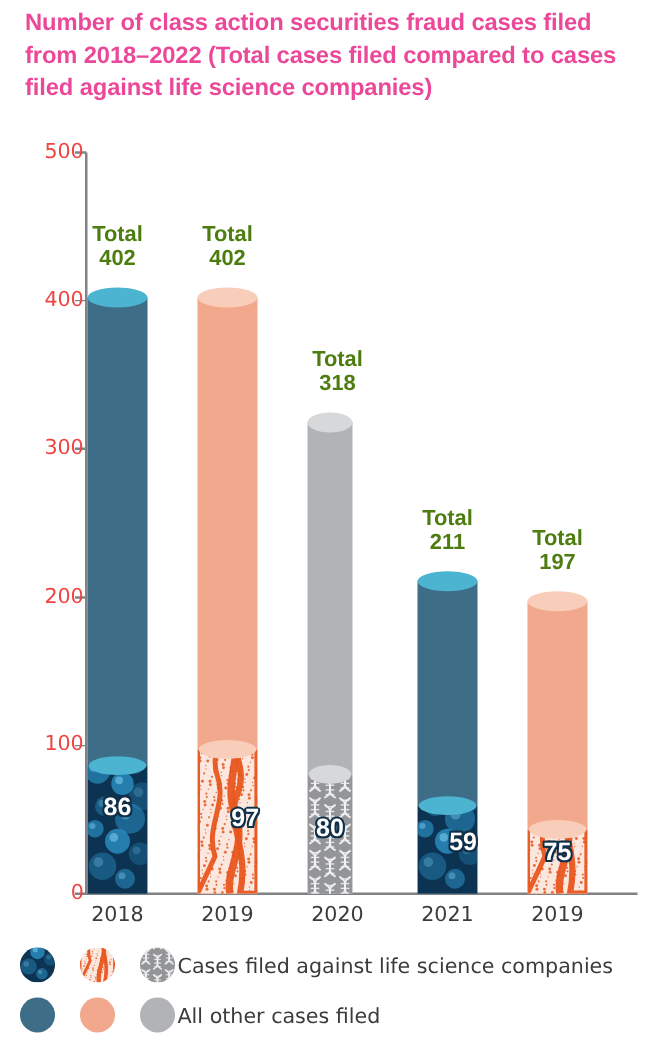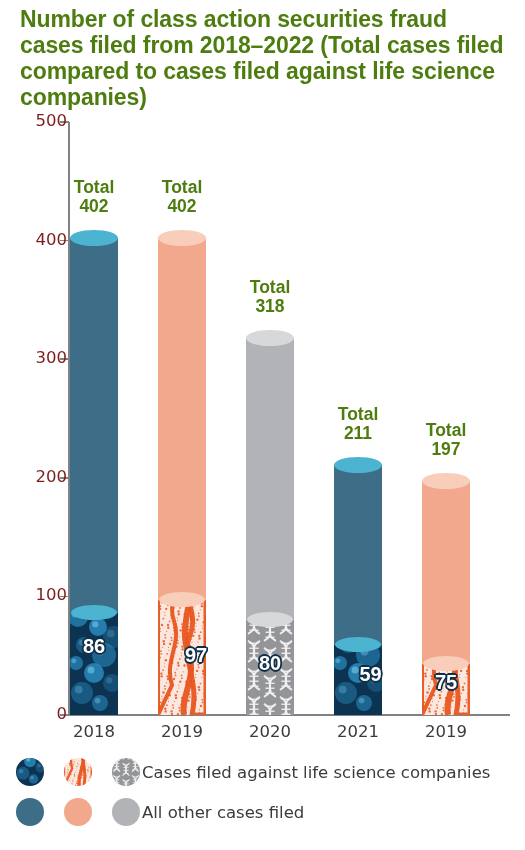--- a/index.html
+++ b/index.html
@@ -10,25 +10,25 @@
     color:#231f20;
     overflow:hidden;
     position:relative;
   }
   #chart-root{position:absolute;left:0;top:0;width:525px;height:850px;}
 
   
   .title{
     position:absolute;
     left:20px; top:6px; width:490px;
-    font-size:23px;
+    font-size:19px;
     font-weight:bold;
     line-height:26px;
     letter-spacing:-0.1px;
-    color:#4d7c0f;
+    color:#ec4899;
   }
 
   
   .plot{
     position:absolute;
     left:0; top:0; width:525px; height:740px;
   }
   .axis-line{
     position:absolute;
     left:68px; top:122px;
@@ -40,21 +40,21 @@
     left:60px;
     width:9px; height:1.6px;
     background:#808285;
   }
   .ytick-label{
     position:absolute;
     right:458px;
     width:50px;
     text-align:right;
     font-size:16.5px;
-    color:#7f1d1d;
+    color:#ef4444;
     font-family:"DejaVu Sans", sans-serif;
     line-height:16px;
   }
   .baseline{
     position:absolute;
     top:714px; left:68px;
     height:2.2px; width:442px;
     background:#808285;
   }
 
@@ -802,21 +802,21 @@
               <circle cx="18.8" cy="25.2" r="0.87" fill="#e8561f" opacity="0.85"></circle>
               <circle cx="36.1" cy="36.9" r="1.19" fill="#e8561f" opacity="0.85"></circle>
               <circle cx="5.4" cy="48.6" r="0.55" fill="#e8561f" opacity="0.85"></circle>
               <circle cx="22.7" cy="60.3" r="0.87" fill="#e8561f" opacity="0.85"></circle>
             </svg>
           </div>
           <div class="seg-top-cap" style="bottom: 108.042px; background: rgb(248, 205, 185);"></div>
           <div class="value-label" style="bottom: 48.3176px; margin-left: 27px;">97</div>
         </div>
         <div class="total-label" style="left: 136px; width: 92px; top: 178.228px;"><span>Total</span><br><span>402</span></div>
-        <div class="bar" style="left: 246px; width: 48px; top: 337.852px; height: 377.148px;">
+        <div class="bar" style="left: 246px; width: 36px; top: 337.852px; height: 377.148px;">
           <div class="bar-body" style="top: 0px; height: 377.148px; background: rgb(177, 179, 182);"></div>
           <div class="cap" style="top: -8px; background: rgb(215, 216, 218);"></div>
           <div class="seg" style="bottom: 0px; height: 94.88px;">
             <svg class="tex" viewBox="0 0 48 270" preserveAspectRatio="xMidYMax slice">
     <rect width="48" height="270" fill="#939598"></rect>
               <path d="M2,0 C15,7 1,14 14,21" fill="none" stroke="#f2f2f2" stroke-width="2.1" opacity="0.95"></path>
               <path d="M14,0 C1,7 15,14 2,21" fill="none" stroke="#f2f2f2" stroke-width="2.1" opacity="0.95"></path>
               <line x1="3.4000000000000004" y1="2.4" x2="12.6" y2="2.4" stroke="#efefef" stroke-width="1.5" opacity="0.9"></line>
               <line x1="3.4000000000000004" y1="7.4" x2="12.6" y2="7.4" stroke="#efefef" stroke-width="1.5" opacity="0.9"></line>
               <line x1="3.4000000000000004" y1="12.4" x2="12.6" y2="12.4" stroke="#efefef" stroke-width="1.5" opacity="0.9"></line>

